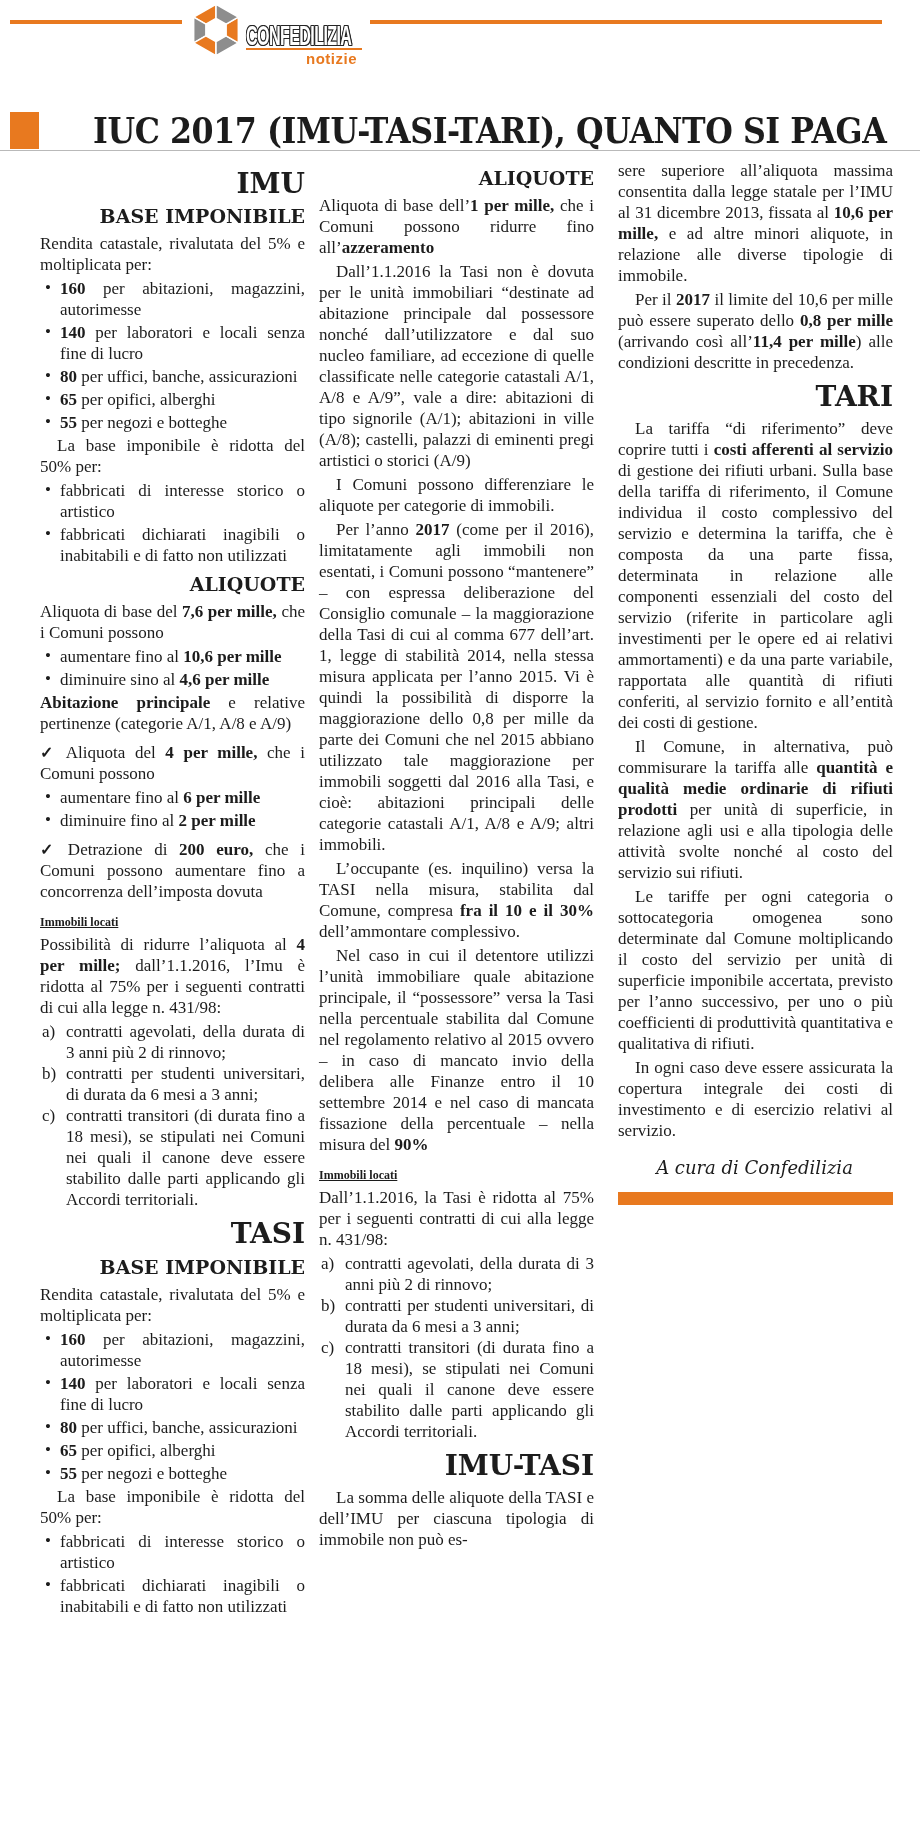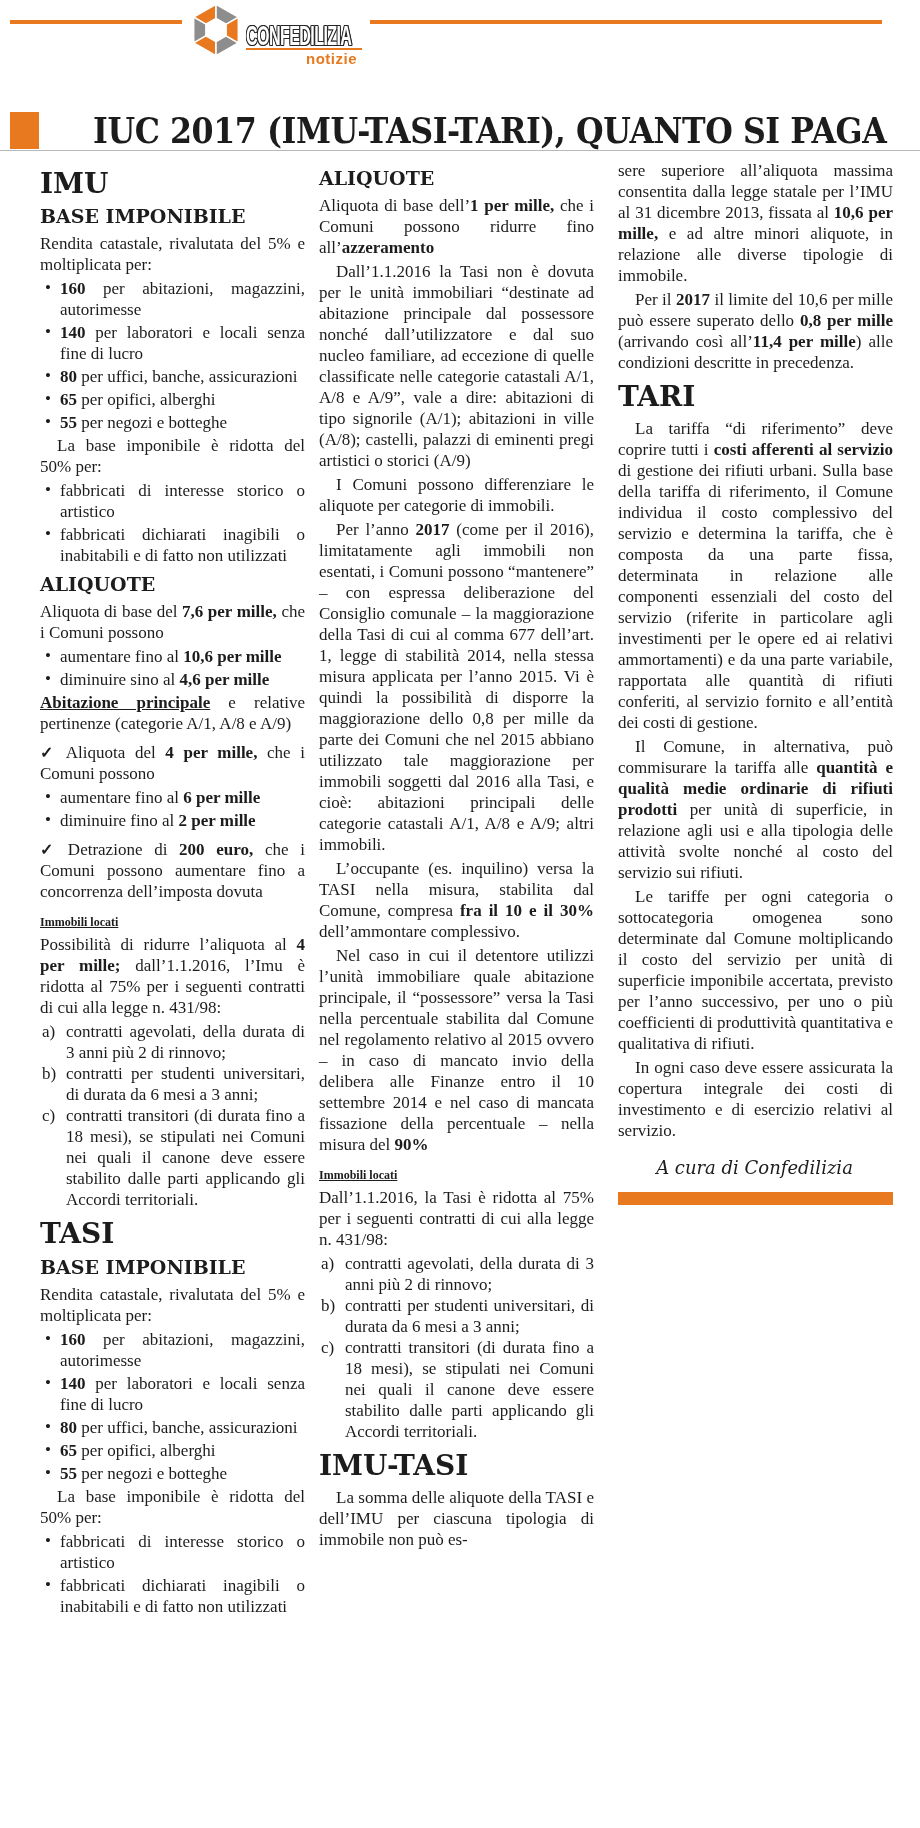--- a/index.html
+++ b/index.html
@@ -40,33 +40,33 @@
   .columns{position:absolute;left:40px;top:160px;width:853px;display:flex;align-items:flex-start;}
   .col{flex:0 0 auto;}
   .col1{width:265px;margin-right:14px;}
   .col2{width:275px;margin-right:24px;}
   .col3{width:275px;}
   .para{margin:0 0 3px;text-align:justify;font-size:17px;line-height:21px;}
   .para.ind{text-indent:17px;}
   .para.gap{}
   .para.check{margin-top:8px;}
   .h1{font-family:"DejaVu Serif",serif;font-weight:bold;font-size:28px;line-height:1.05;
-    text-align:left;margin:9px 0 7px;}
-  .h2{font-family:"DejaVu Serif",serif;font-weight:bold;font-size:19px;text-align:left;margin:7px 0 6px;}
+    text-align:right;margin:9px 0 7px;}
+  .h2{font-family:"DejaVu Serif",serif;font-weight:bold;font-size:19px;text-align:right;margin:7px 0 6px;}
   .h3{font-weight:bold;font-size:12px;line-height:21px;margin:10px 0 1px;text-decoration:underline;}
   .li{position:relative;padding-left:20px;text-align:justify;font-size:17px;line-height:21px;margin:2px 0;}
   .li .dot{position:absolute;left:5px;top:-1px;}
   .alpha{position:relative;padding-left:26px;text-align:justify;font-size:17px;line-height:21px;}
   .alpha .anum{position:absolute;left:2px;}
   .check .mark{margin-right:7px;font-size:16px;}
   .byline{font-style:italic;text-align:center;font-size:18px;margin:16px 2px 0 0;
     font-family:"DejaVu Serif","Liberation Serif",serif;}
   .obar{height:13px;background:var(--accent);margin-top:14px;}
   .b{font-weight:bold;}
-  .u{text-decoration:underline;}
+  .u{}
 </style>
 </head>
 <body>
 
 <header class="masthead">
   <div class="mh-rule left"></div>
   <div class="mh-rule right"></div>
   <svg class="logo-mark" viewBox="0 0 100 88" aria-hidden="true">
     <polygon class="f-o" points="50,2 13.6,23 33.5,34.5 50,25"></polygon>
     <polygon class="f-g" points="13.6,23 13.6,65 33.5,53.5 33.5,34.5"></polygon>

